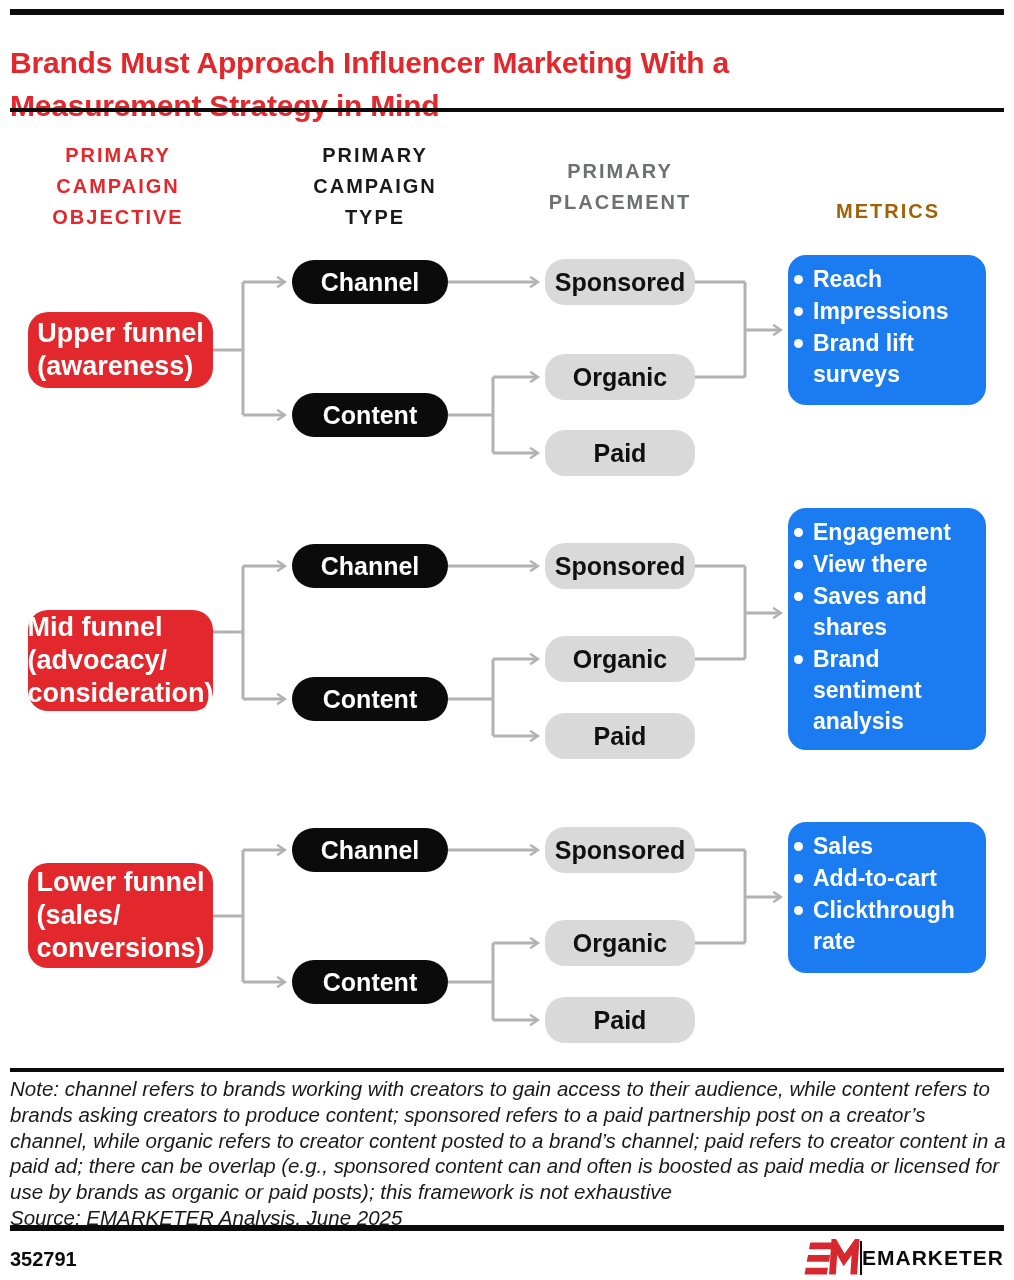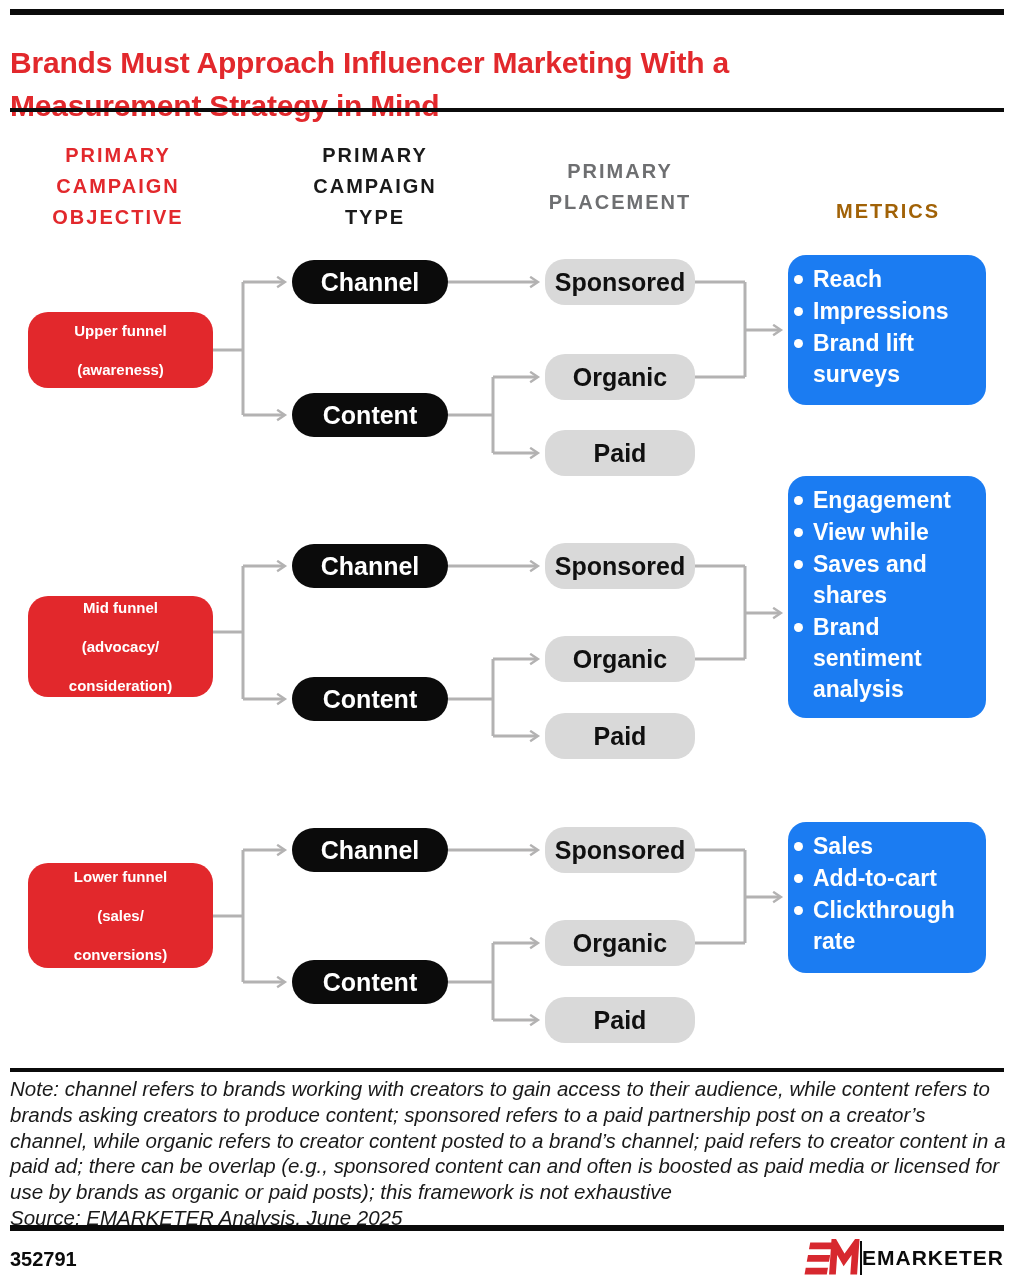--- a/index.html
+++ b/index.html
@@ -17,23 +17,23 @@
     white-space:pre-line;letter-spacing:-0.2px;}
 
   .col-header{position:absolute;width:250px;text-align:center;font-weight:bold;
     font-size:20px;line-height:31px;letter-spacing:2px;white-space:pre-line;}
   .col-header.objective{left:-7px;top:140px;color:#e2282c;}
   .col-header.type{left:250px;top:140px;color:#1a1a1a;}
   .col-header.placement{left:495px;top:156px;color:#6e6f71;}
   .col-header.metrics{left:763px;top:164px;color:#a16207;margin-top:32px;}
 
   .node{position:absolute;display:flex;align-items:center;justify-content:center;
-    text-align:center;font-weight:bold;box-sizing:border-box;}
+    text-align:left;font-weight:bold;box-sizing:border-box;}
   .node.red{background:#e2282c;color:#fff;border-radius:20px;
-    font-size:15px;line-height:39px;white-space:pre-line;padding:4px 8px;}
+    font-size:27px;line-height:33px;white-space:pre-line;padding:4px 8px;}
   .node.black{background:#0b0b0b;color:#fff;border-radius:22px;font-size:25px;}
   .node.gray{background:#d9d9d9;color:#101010;border-radius:20px;font-size:25px;}
 
   .metrics-box{position:absolute;background:#1b7cf2;border-radius:18px;
     box-sizing:border-box;padding:9px 6px 6px 6px;}
   .metrics-box ul{margin:0;padding:0;list-style:none;}
   .metrics-box li{display:flex;gap:10px;margin:0 0 1px 0;}
   .metrics-box .dot{flex:0 0 9px;width:9px;height:9px;border-radius:50%;
     background:#fff;margin-top:11px;}
   .metrics-box .mtext{color:#fff;font-weight:bold;font-size:23px;line-height:31px;}
@@ -139,37 +139,37 @@
           <span class="dot"></span>
           <span class="mtext">Impressions</span>
         </li>
       <li>
           <span class="dot"></span>
           <span class="mtext">Brand lift surveys</span>
         </li>
     </ul>
   </div>
 
-  <div class="node red" style="left:28px;top:596px;width:185px;height:101px">Mid funnel
+  <div class="node red" style="left:28px;top:610px;width:185px;height:101px">Mid funnel
 (advocacy/
 consideration)</div>
   <div class="node black" style="left:292px;top:544px;width:156px;height:44px">Channel</div>
   <div class="node black" style="left:292px;top:677px;width:156px;height:44px">Content</div>
   <div class="node gray" style="left:545px;top:543px;width:150px;height:46px">Sponsored</div>
   <div class="node gray" style="left:545px;top:636px;width:150px;height:46px">Organic</div>
   <div class="node gray" style="left:545px;top:713px;width:150px;height:46px">Paid</div>
-  <div class="metrics-box" style="left:788px;top:476px;width:198px;height:242px">
+  <div class="metrics-box" style="left:788px;top:508px;width:198px;height:242px">
     <ul>
       <li>
           <span class="dot"></span>
           <span class="mtext">Engagement</span>
         </li>
       <li>
           <span class="dot"></span>
-          <span class="mtext">View while</span>
+          <span class="mtext">View there</span>
         </li>
       <li>
           <span class="dot"></span>
           <span class="mtext">Saves and shares</span>
         </li>
       <li>
           <span class="dot"></span>
           <span class="mtext">Brand sentiment analysis</span>
         </li>
     </ul>

